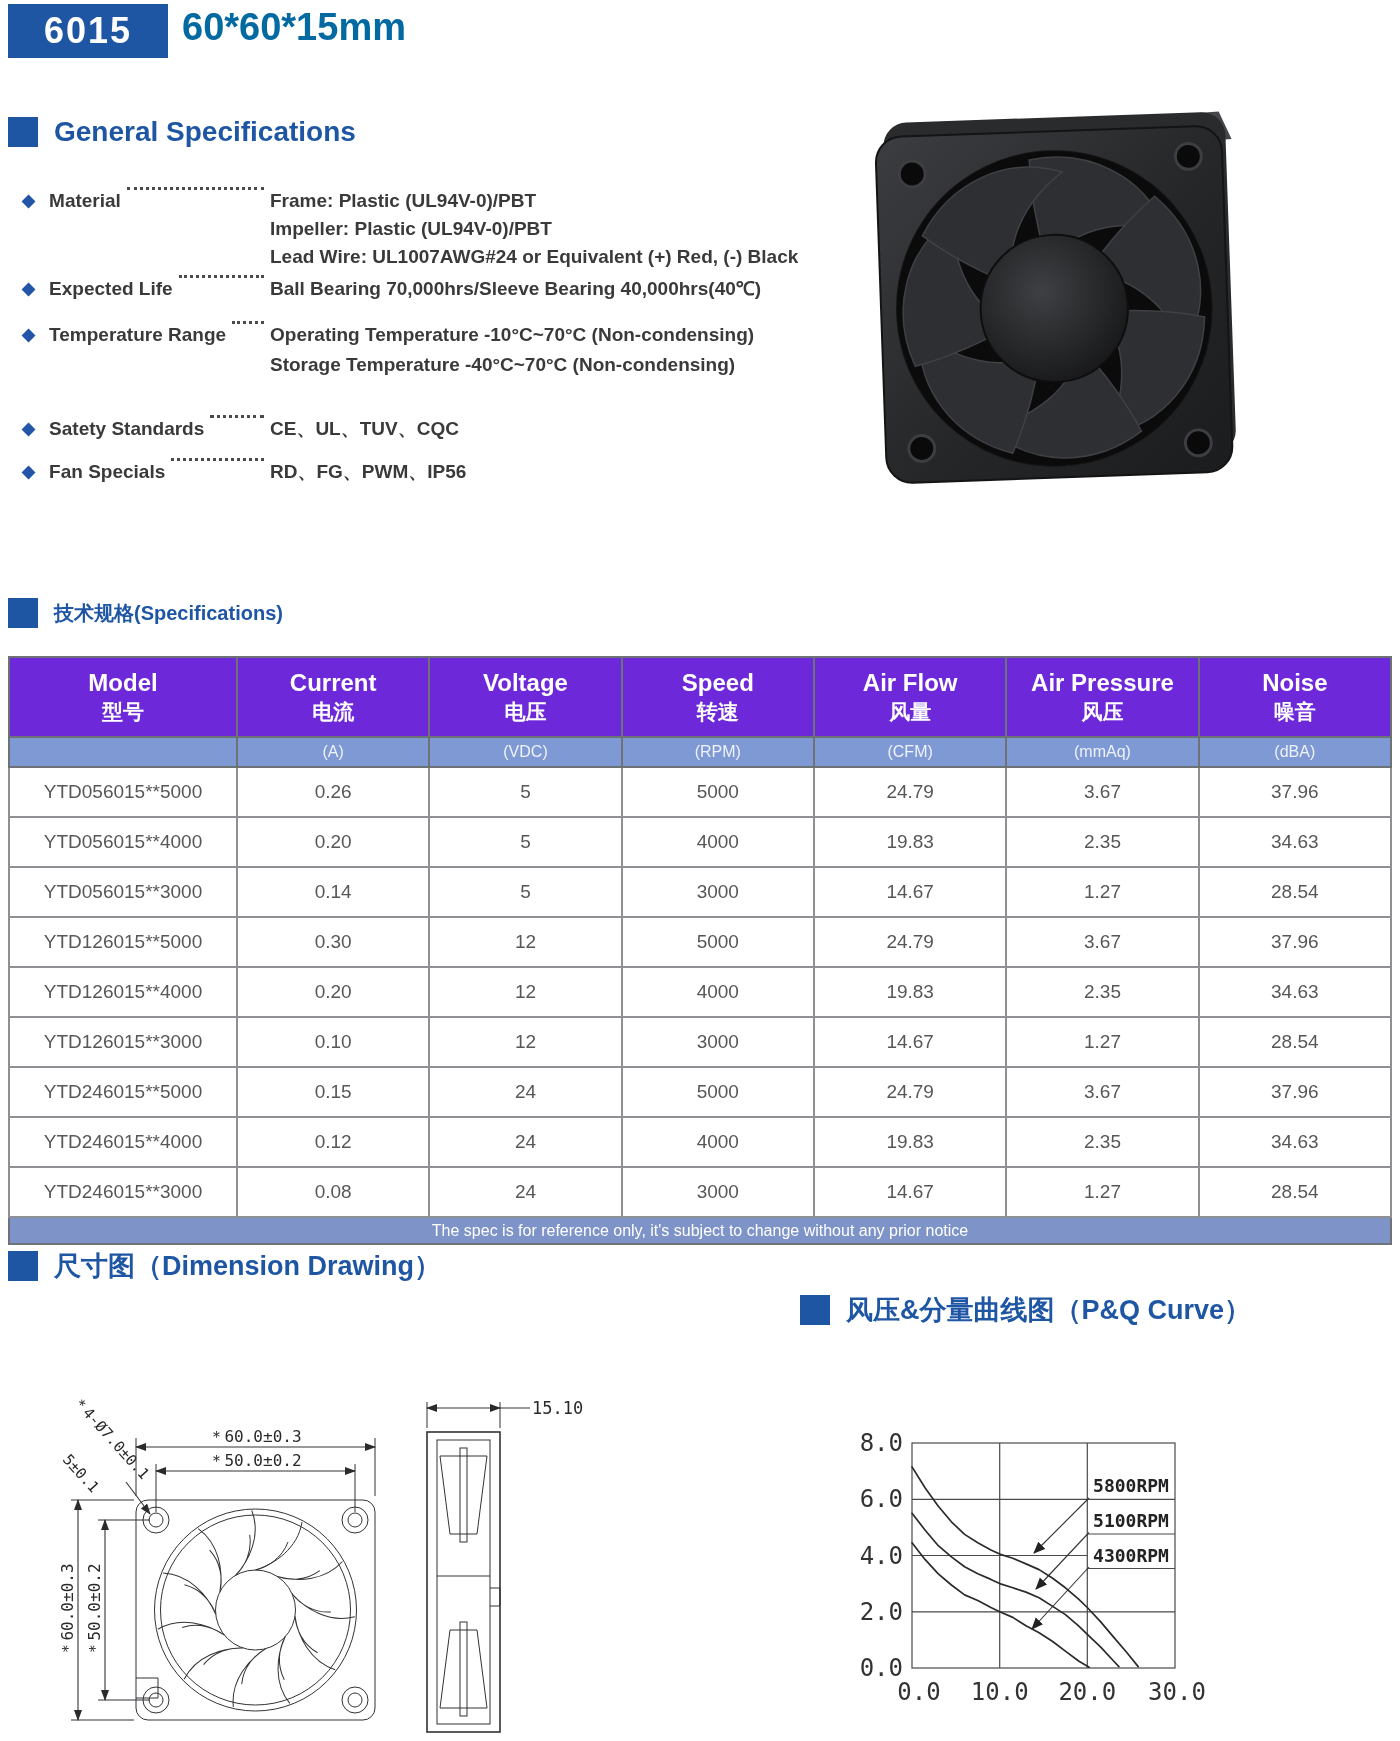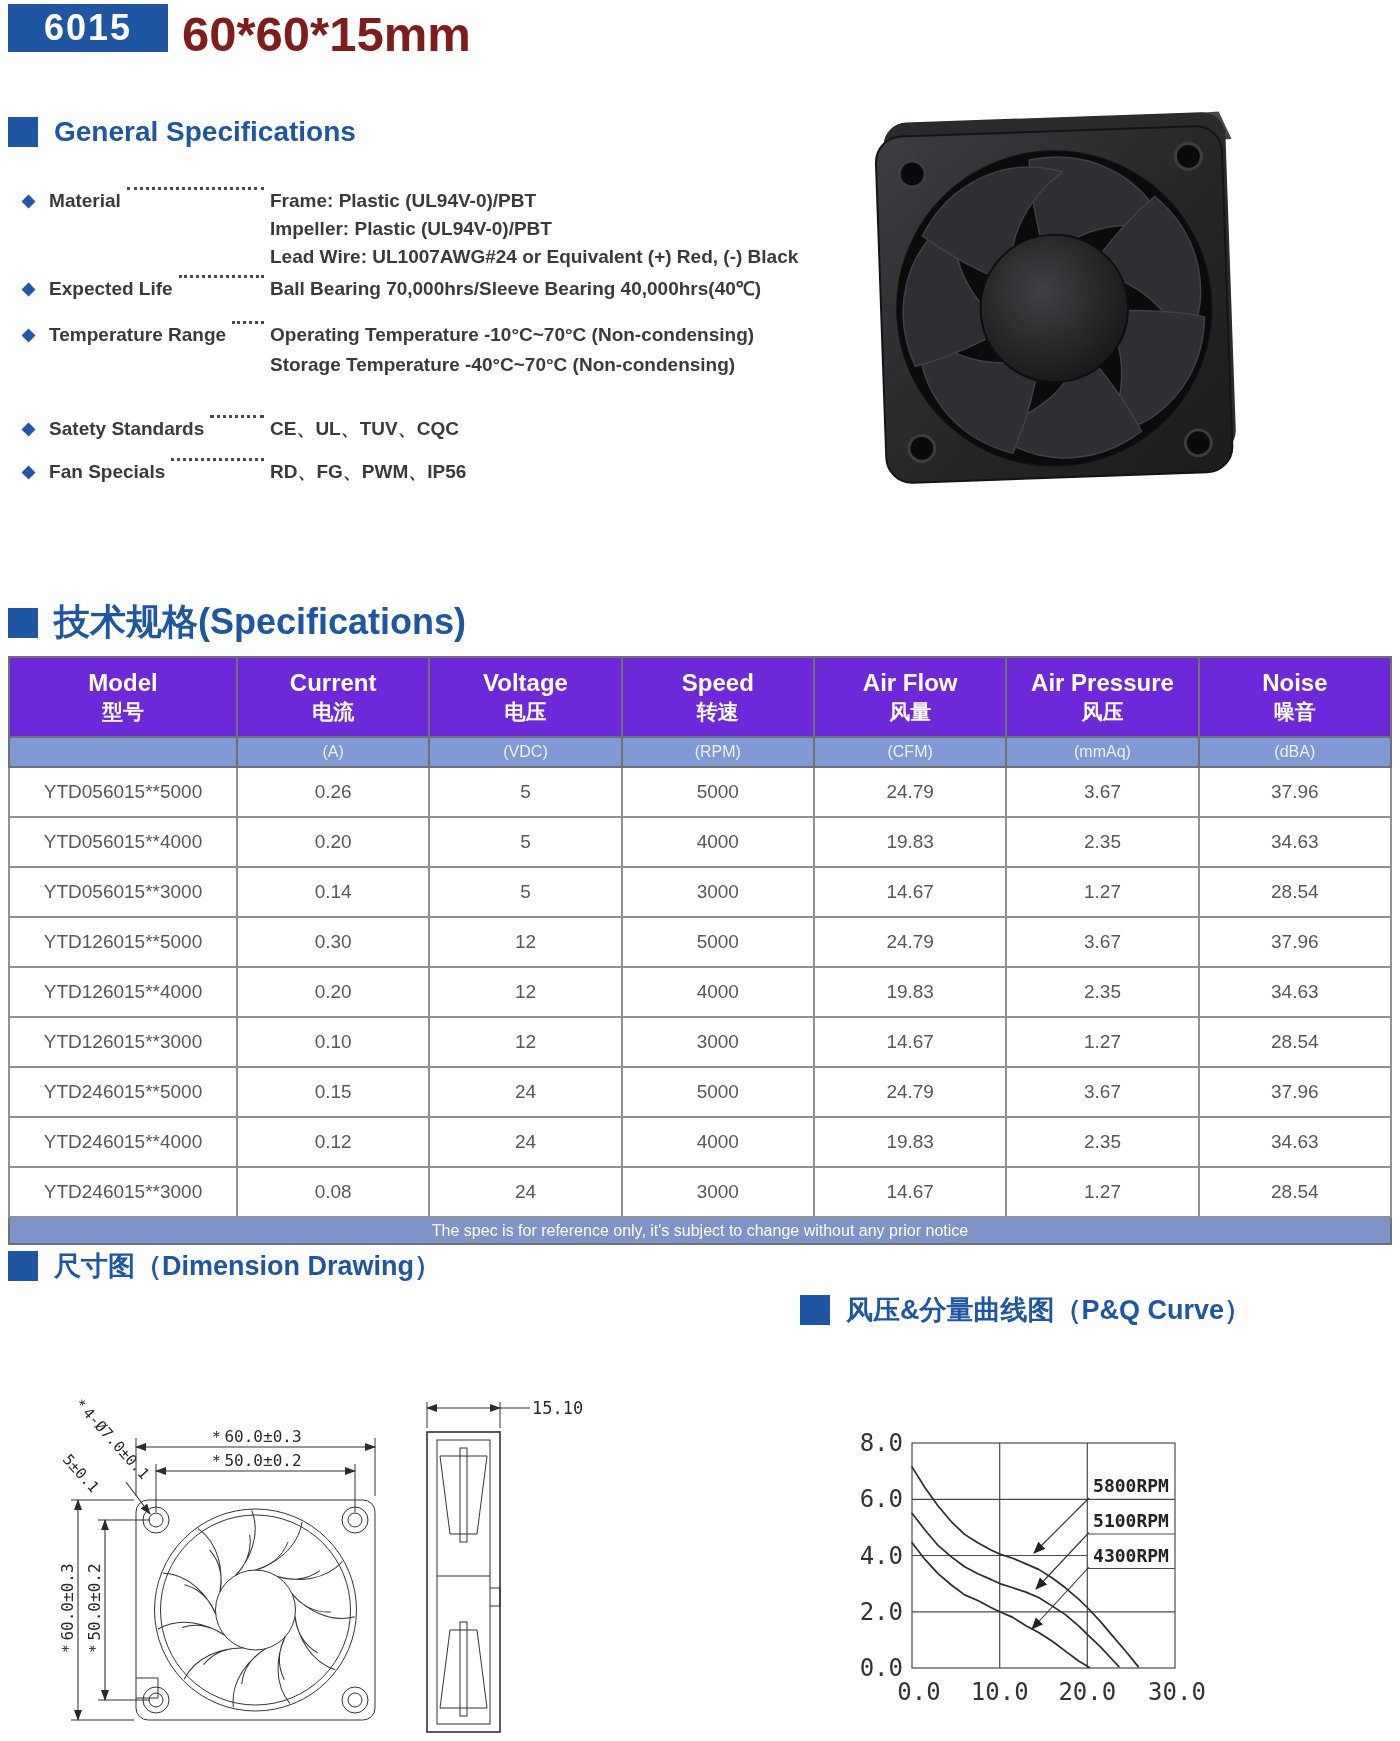--- a/index.html
+++ b/index.html
@@ -1,33 +1,33 @@
 <!DOCTYPE html>
 <html><head>
 <meta charset="utf-8">
 <style>
   * { margin:0; padding:0; box-sizing:border-box; }
   html,body { background:#ffffff; }
   body { font-family:"Liberation Sans", sans-serif; }
   .page { position:relative; width:1400px; height:1741px; margin:0 auto; background:#ffffff; overflow:hidden; }
 
   
-  .model-badge { position:absolute; left:8px; top:4px; width:160px; height:48px;
+  .model-badge { position:absolute; left:8px; top:4px; width:160px; height:54px;
     background:#1E56A4; color:#ffffff; font-size:36px; font-weight:700;
     display:flex; align-items:center; justify-content:center; letter-spacing:2px; }
-  .size-title { position:absolute; left:182px; top:6px; font-size:49px; font-weight:700; color:#7f1d1d; }
+  .size-title { position:absolute; left:182px; top:6px; font-size:38px; font-weight:700; color:#0369a1; }
 
   
   .sec-head { position:absolute; display:flex; align-items:center; }
   .sec-head .sq { width:30px; height:30px; background:#1E56A4; flex:0 0 30px; }
   .sec-head h2 { color:#1E56A4; font-weight:700; margin-left:16px; white-space:nowrap; }
   #sec-general { left:8px; top:116px; }
   #sec-general h2 { font-size:28px; }
   #sec-table { left:8px; top:598px; }
-  #sec-table h2 { font-size:36px; }
+  #sec-table h2 { font-size:20px; }
   #sec-dim { left:8px; top:1248px; }
   #sec-dim h2 { font-size:27px; }
   #sec-pq { left:800px; top:1292px; }
   #sec-pq h2 { font-size:27px; }
 
   
   #general-specs-list { position:absolute; left:22px; top:187px; width:835px;
     font-weight:700; color:#3a3a3c; font-size:19px; }
   .spec-item { display:flex; align-items:flex-start; }
   .spec-item .bullet { color:#2355A8; font-size:17px; line-height:28px; margin-right:14px; flex:0 0 auto; }

